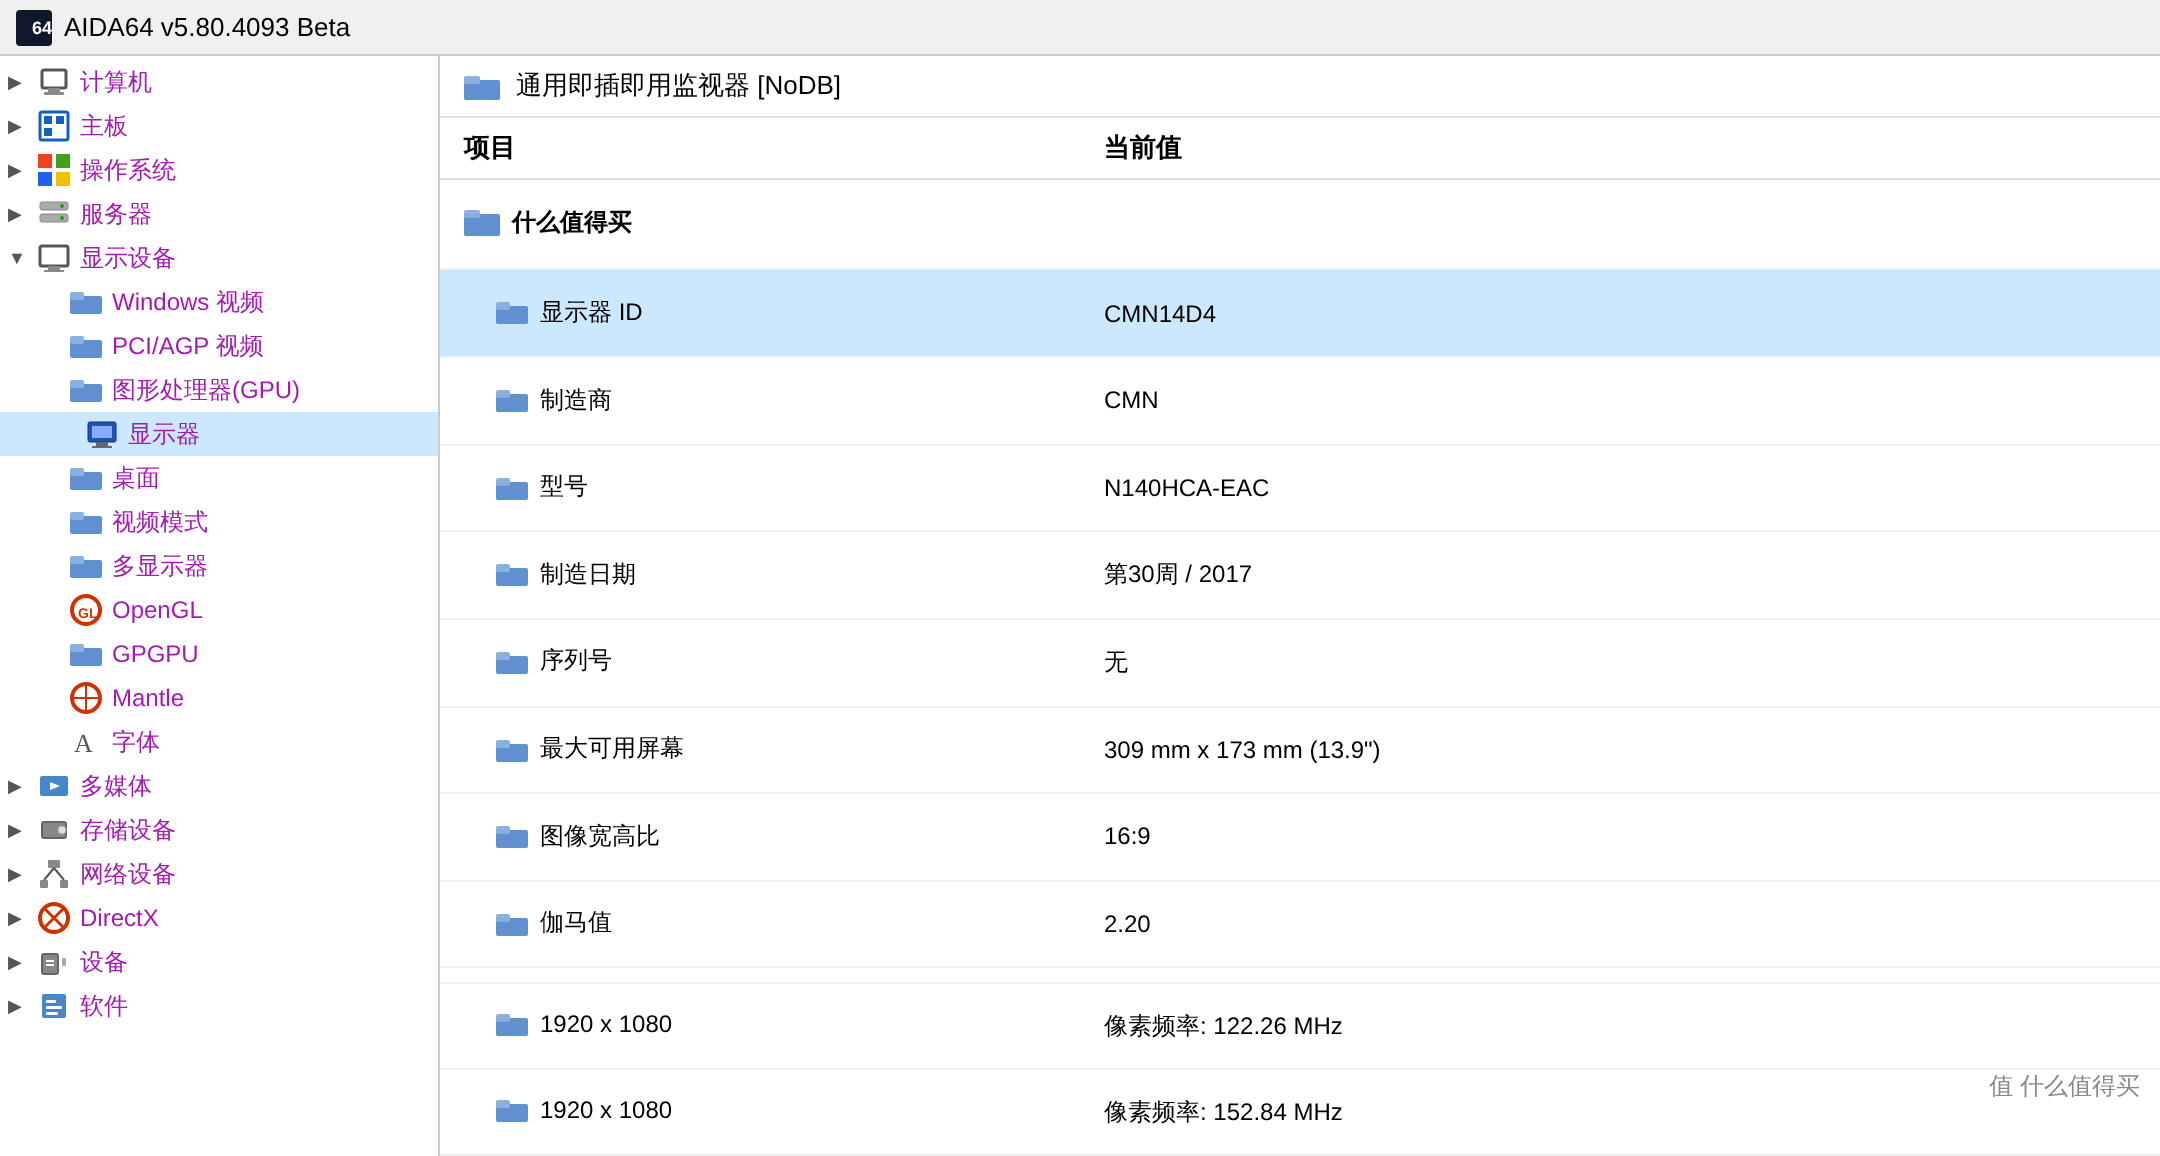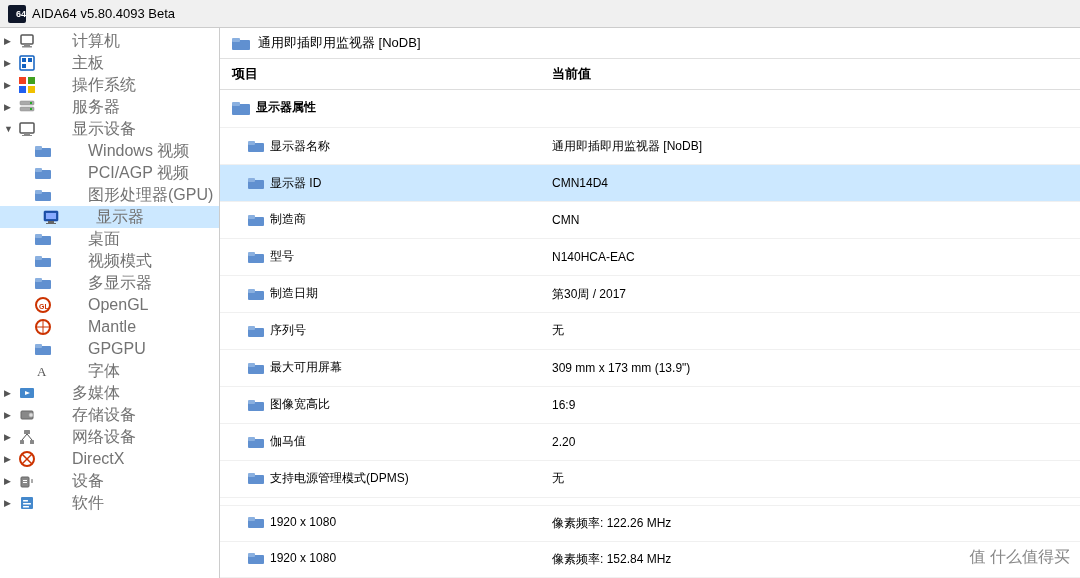--- a/index.html
+++ b/index.html
@@ -66,23 +66,22 @@
       margin-right: 2px;
       flex-shrink: 0;
     }
     .sidebar-item .icon {
       width: 18px; height: 18px;
       margin-right: 4px;
       flex-shrink: 0;
       display: flex; align-items: center; justify-content: center;
     }
     .sidebar-item .label {
-      font-size: 16px;
-      color: #737373;
-      margin-left: 32px;
+      font-size: 12px;
+      color: #a21caf;
     }
 
     
     .indent-0 { padding-left: 4px; }
     .indent-1 { padding-left: 20px; }
 
     
     #content {
       flex: 1;
       background: #ffffff;
@@ -134,24 +133,24 @@
     .section-row td .section-icon {
       display: inline-flex; align-items: center; gap: 6px;
     }
 
     
     .highlight-row td { background: #cce8ff; margin-top: 44px; }
 
     
     #watermark {
       position: fixed;
-      bottom: 10px;
+      bottom: 26px;
       right: 10px;
       color: #888;
-      font-size: 16px;
+      font-size: 12px;
       pointer-events: none;
     }
 
     
     svg { display: block; }
   </style>
 </head>
 <body>
 
 <div id="title-bar">
@@ -300,37 +299,37 @@
           <svg width="16" height="16">
             <circle cx="8" cy="8" r="7" fill="none" stroke="#cc3300" stroke-width="2"></circle>
             <text x="4" y="12" font-size="7" fill="#cc3300" font-weight="bold">GL</text>
           </svg>
         </span>
         <span class="label">OpenGL</span>
       </div>
       <div class="sidebar-item indent-1">
         <span class="arrow"></span>
         <span class="icon">
+          <svg width="16" height="12">
+            <rect x="0" y="3" width="16" height="9" rx="1" fill="#6090d0"></rect>
+            <rect x="0" y="1" width="7" height="4" rx="1" fill="#8ab0e0"></rect>
+          </svg>
+        </span>
+        <span class="label">GPGPU</span>
+      </div>
+      <div class="sidebar-item indent-1">
+        <span class="arrow"></span>
+        <span class="icon">
           <svg width="16" height="16">
             <circle cx="8" cy="8" r="7" fill="none" stroke="#cc3300" stroke-width="2"></circle>
             <line x1="8" y1="1" x2="8" y2="15" stroke="#cc3300" stroke-width="1"></line>
             <line x1="1" y1="8" x2="15" y2="8" stroke="#cc3300" stroke-width="1"></line>
           </svg>
         </span>
         <span class="label">Mantle</span>
-      </div>
-      <div class="sidebar-item indent-1">
-        <span class="arrow"></span>
-        <span class="icon">
-          <svg width="16" height="12">
-            <rect x="0" y="3" width="16" height="9" rx="1" fill="#6090d0"></rect>
-            <rect x="0" y="1" width="7" height="4" rx="1" fill="#8ab0e0"></rect>
-          </svg>
-        </span>
-        <span class="label">GPGPU</span>
       </div>
       <div class="sidebar-item indent-1">
         <span class="arrow"></span>
         <span class="icon">
           <svg width="16" height="16">
             <text x="2" y="13" font-size="13" fill="#555" font-family="serif">A</text>
           </svg>
         </span>
         <span class="label">字体</span>
       </div>
@@ -420,34 +419,24 @@
           <th>当前值</th>
         </tr>
       </thead>
       <tbody id="table-body">
       <tr class="section-row">
             <td><span class="section-icon">
       <svg width="18" height="14">
         <rect x="0" y="3" width="18" height="11" rx="1" fill="#6090d0"></rect>
         <rect x="0" y="1" width="8" height="4" rx="1" fill="#8ab0e0"></rect>
       </svg>
-      <span>显示器属性</span>
+      <span>什么值得买</span>
     </span></td>
             <td></td>
           </tr>
-          <tr>
-            <td><span style="display:inline-flex;align-items:center;gap:6px;padding-left:16px">
-      <svg width="16" height="12">
-        <rect x="0" y="3" width="16" height="9" rx="1" fill="#6090d0"></rect>
-        <rect x="0" y="1" width="7" height="4" rx="1" fill="#8ab0e0"></rect>
-      </svg>
-      <span>显示器名称</span>
-    </span></td>
-            <td>通用即插即用监视器 [NoDB]</td>
-          </tr>
           <tr class="highlight-row">
             <td><span style="display:inline-flex;align-items:center;gap:6px;padding-left:16px">
       <svg width="16" height="12">
         <rect x="0" y="3" width="16" height="9" rx="1" fill="#6090d0"></rect>
         <rect x="0" y="1" width="7" height="4" rx="1" fill="#8ab0e0"></rect>
       </svg>
       <span>显示器 ID</span>
     </span></td>
             <td>CMN14D4</td>
           </tr>
@@ -513,30 +502,20 @@
           </tr>
           <tr>
             <td><span style="display:inline-flex;align-items:center;gap:6px;padding-left:16px">
       <svg width="16" height="12">
         <rect x="0" y="3" width="16" height="9" rx="1" fill="#6090d0"></rect>
         <rect x="0" y="1" width="7" height="4" rx="1" fill="#8ab0e0"></rect>
       </svg>
       <span>伽马值</span>
     </span></td>
             <td>2.20</td>
-          </tr>
-          <tr>
-            <td><span style="display:inline-flex;align-items:center;gap:6px;padding-left:16px">
-      <svg width="16" height="12">
-        <rect x="0" y="3" width="16" height="9" rx="1" fill="#6090d0"></rect>
-        <rect x="0" y="1" width="7" height="4" rx="1" fill="#8ab0e0"></rect>
-      </svg>
-      <span>支持电源管理模式(DPMS)</span>
-    </span></td>
-            <td>无</td>
           </tr>
           <tr>
             <td colspan="2" style="height: 8px;"></td>
           </tr>
           <tr>
             <td><span style="display:inline-flex;align-items:center;gap:6px;padding-left:16px">
       <svg width="16" height="12">
         <rect x="0" y="3" width="16" height="9" rx="1" fill="#6090d0"></rect>
         <rect x="0" y="1" width="7" height="4" rx="1" fill="#8ab0e0"></rect>
       </svg>

